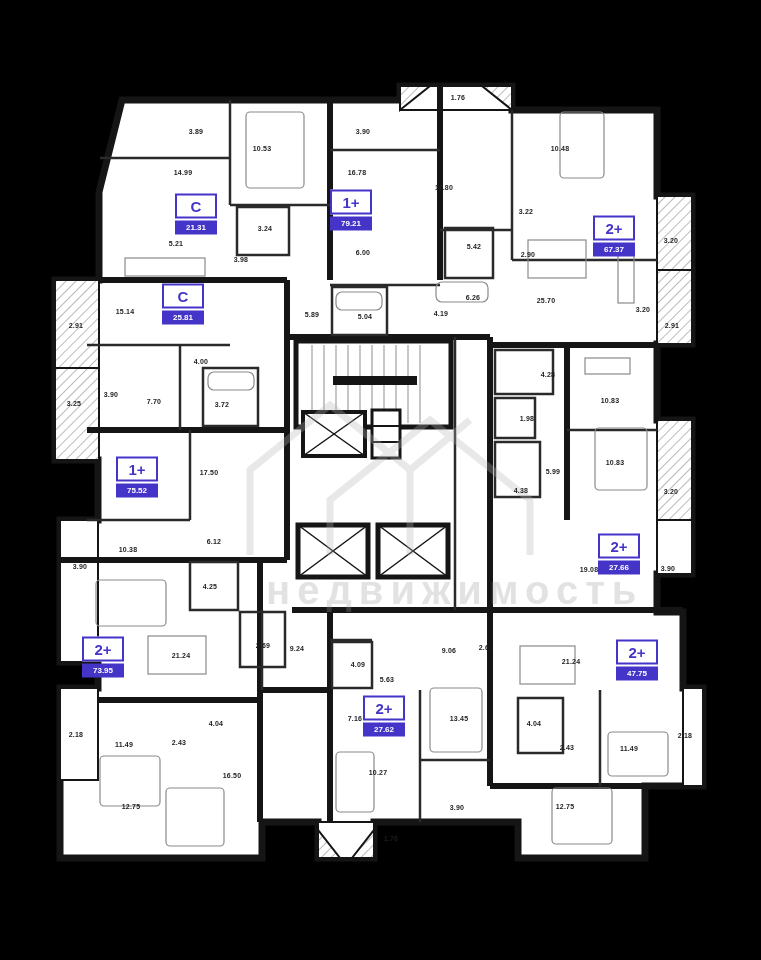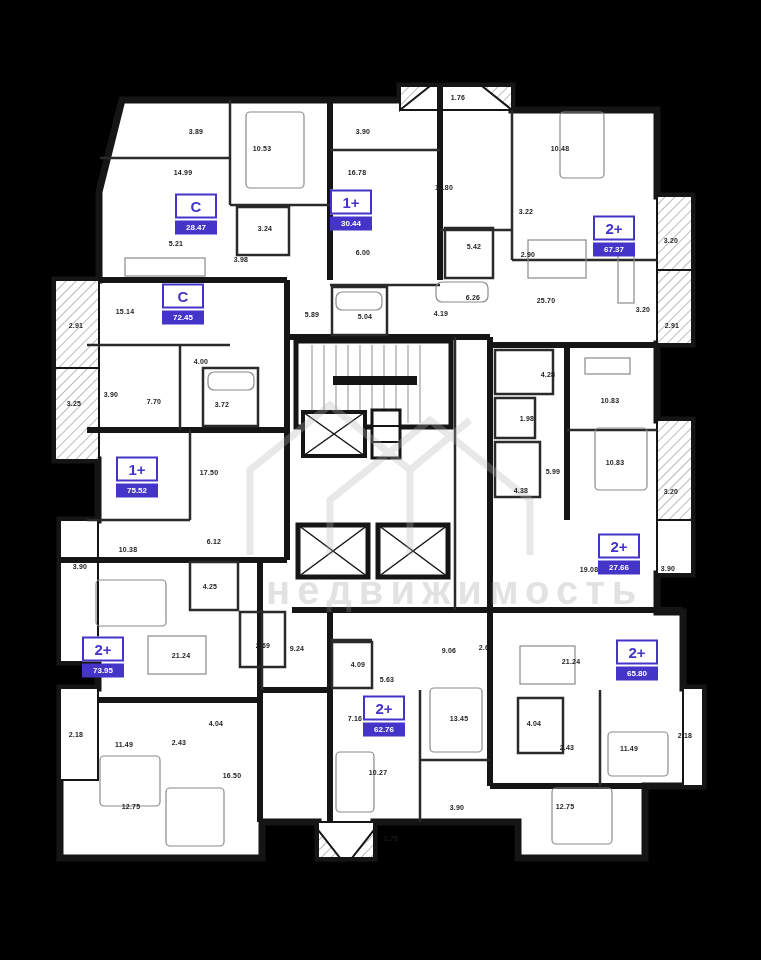--- a/index.html
+++ b/index.html
@@ -239,48 +239,48 @@
       <span class="meas" style="left: 457px; top: 807px;">3.90</span>
       <span class="meas" style="left: 391px; top: 838px;">1.76</span>
       <span class="meas" style="left: 571px; top: 661px;">21.24</span>
       <span class="meas" style="left: 534px; top: 723px;">4.04</span>
       <span class="meas" style="left: 567px; top: 747px;">2.43</span>
       <span class="meas" style="left: 629px; top: 748px;">11.49</span>
       <span class="meas" style="left: 685px; top: 735px;">2.18</span>
       <span class="meas" style="left: 565px; top: 806px;">12.75</span>
       <div class="apt" style="left: 196px; top: 214px;">
     <div class="apt-type">C</div>
-    <div class="apt-area">28.47</div>
+    <div class="apt-area">21.31</div>
   </div>
       <div class="apt" style="left: 351px; top: 210px;">
     <div class="apt-type">1+</div>
-    <div class="apt-area">30.44</div>
+    <div class="apt-area">79.21</div>
   </div>
       <div class="apt" style="left: 614px; top: 236px;">
     <div class="apt-type">2+</div>
     <div class="apt-area">67.37</div>
   </div>
       <div class="apt" style="left: 183px; top: 304px;">
     <div class="apt-type">C</div>
-    <div class="apt-area">72.45</div>
+    <div class="apt-area">25.81</div>
   </div>
       <div class="apt" style="left: 137px; top: 477px;">
     <div class="apt-type">1+</div>
     <div class="apt-area">75.52</div>
   </div>
       <div class="apt" style="left: 619px; top: 554px;">
     <div class="apt-type">2+</div>
     <div class="apt-area">27.66</div>
   </div>
       <div class="apt" style="left: 103px; top: 657px;">
     <div class="apt-type">2+</div>
     <div class="apt-area">73.95</div>
   </div>
       <div class="apt" style="left: 384px; top: 716px;">
     <div class="apt-type">2+</div>
-    <div class="apt-area">62.76</div>
+    <div class="apt-area">27.62</div>
   </div>
       <div class="apt" style="left: 637px; top: 660px;">
     <div class="apt-type">2+</div>
-    <div class="apt-area">65.80</div>
+    <div class="apt-area">47.75</div>
   </div>
     </div>
 </div>
 
 </body></html>

